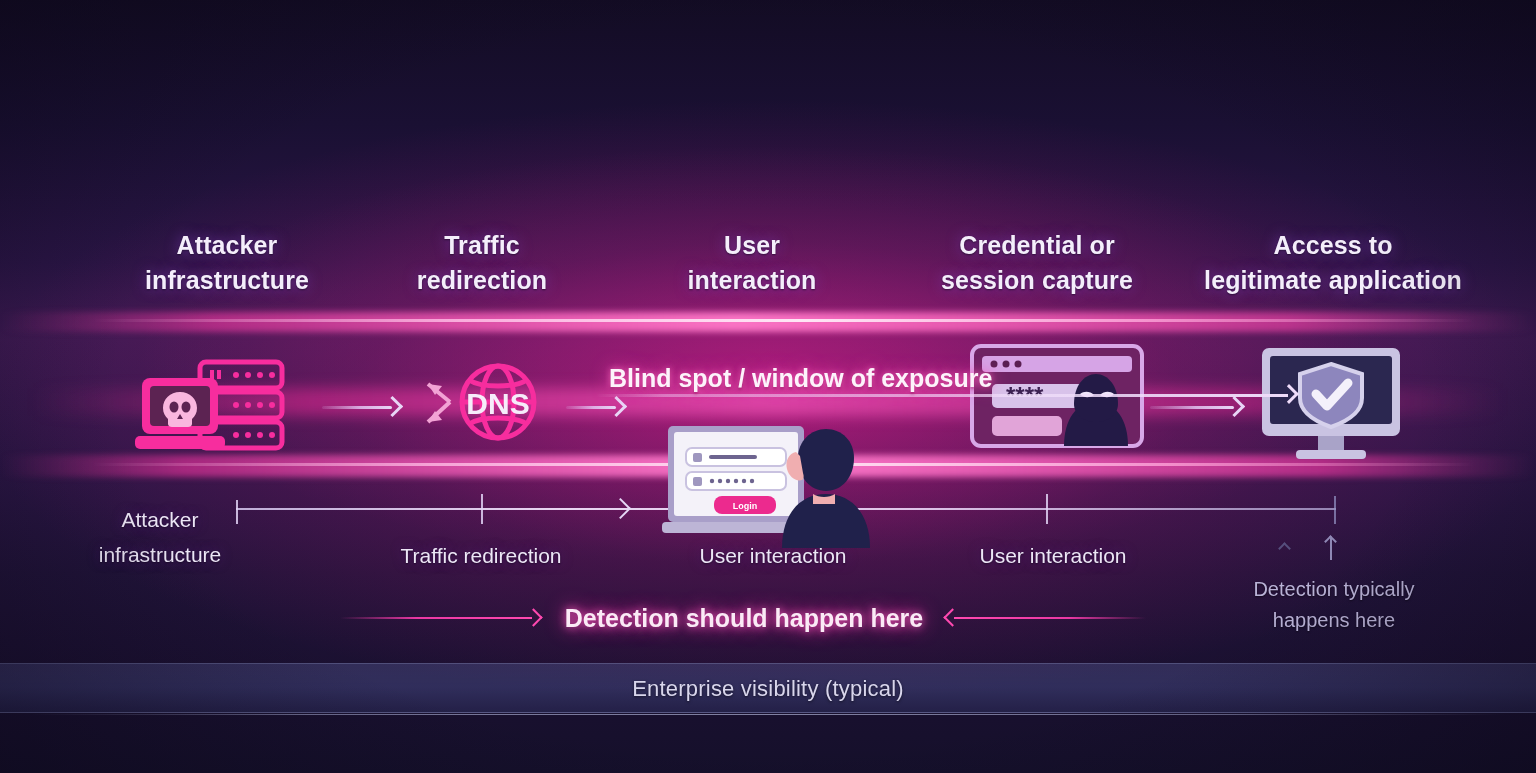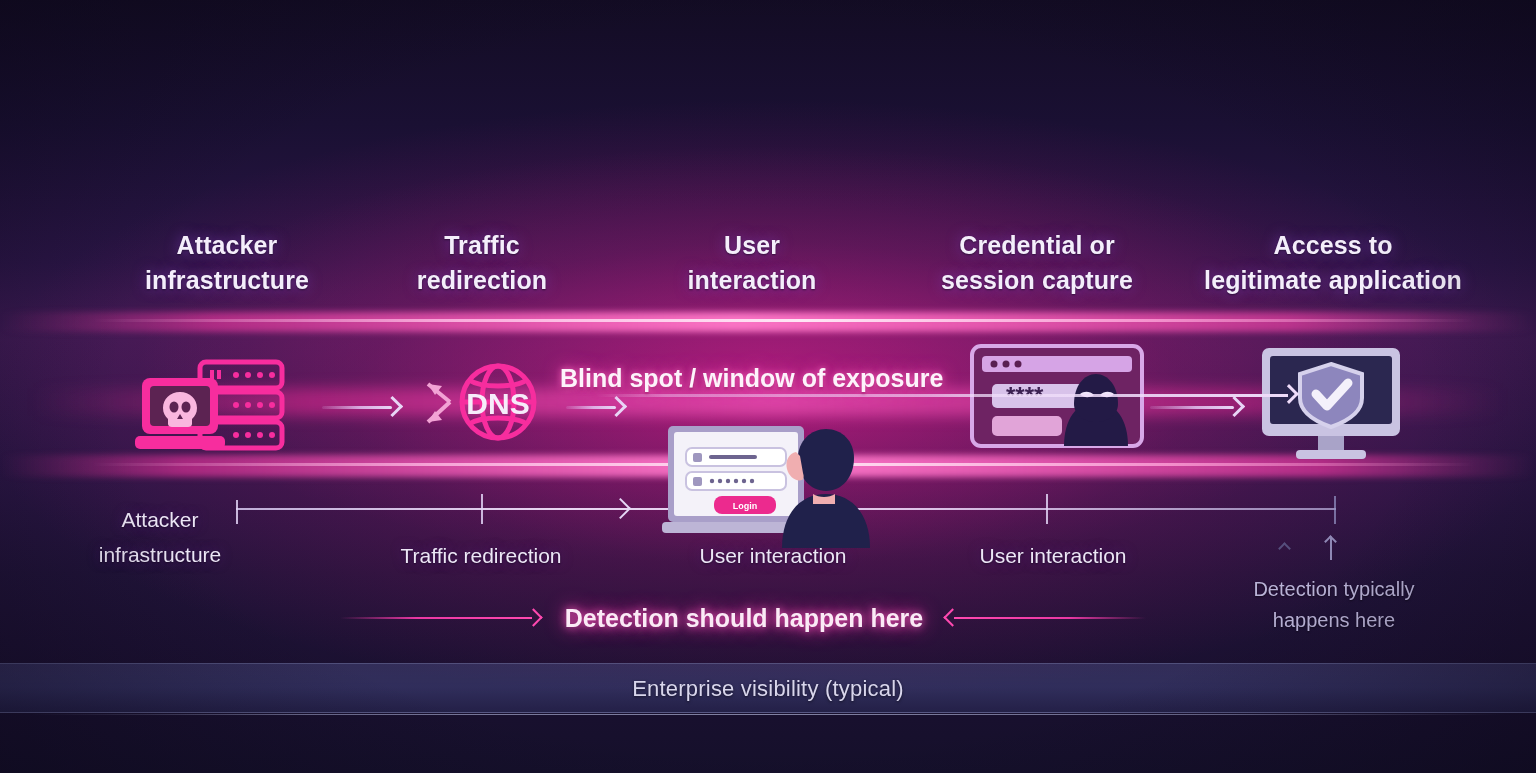--- a/index.html
+++ b/index.html
@@ -99,21 +99,21 @@
     position: absolute; top: 9px; left: 0; width: 692px; height: 3px;
     background: linear-gradient(90deg, rgba(236,214,248,0.0) 0%, rgba(236,214,248,0.45) 10%, rgba(240,222,250,0.75) 55%, #efdcfa 100%);
   }
   .blindarrow .head {
     position: absolute; top: 2px; right: 0; width: 14px; height: 14px;
     border-top: 3px solid #efdcfa; border-right: 3px solid #efdcfa;
     transform: rotate(45deg);
   }
 
   .blindspot-label {
-    position: absolute; left: 560px; top: 364px;
+    position: absolute; left: 609px; top: 364px;
     font-size: 25px; font-weight: bold; color: #fdf3fb;
     text-shadow: 0 0 18px rgba(255,70,180,0.95), 0 0 6px rgba(255,120,200,0.9), 0 2px 3px rgba(90,0,50,0.55);
     white-space: nowrap;
     z-index: 6;
   }
 
   
   .scene-user { position: absolute; left: 662px; top: 418px; width: 232px; height: 130px; z-index: 7; }
 
   

